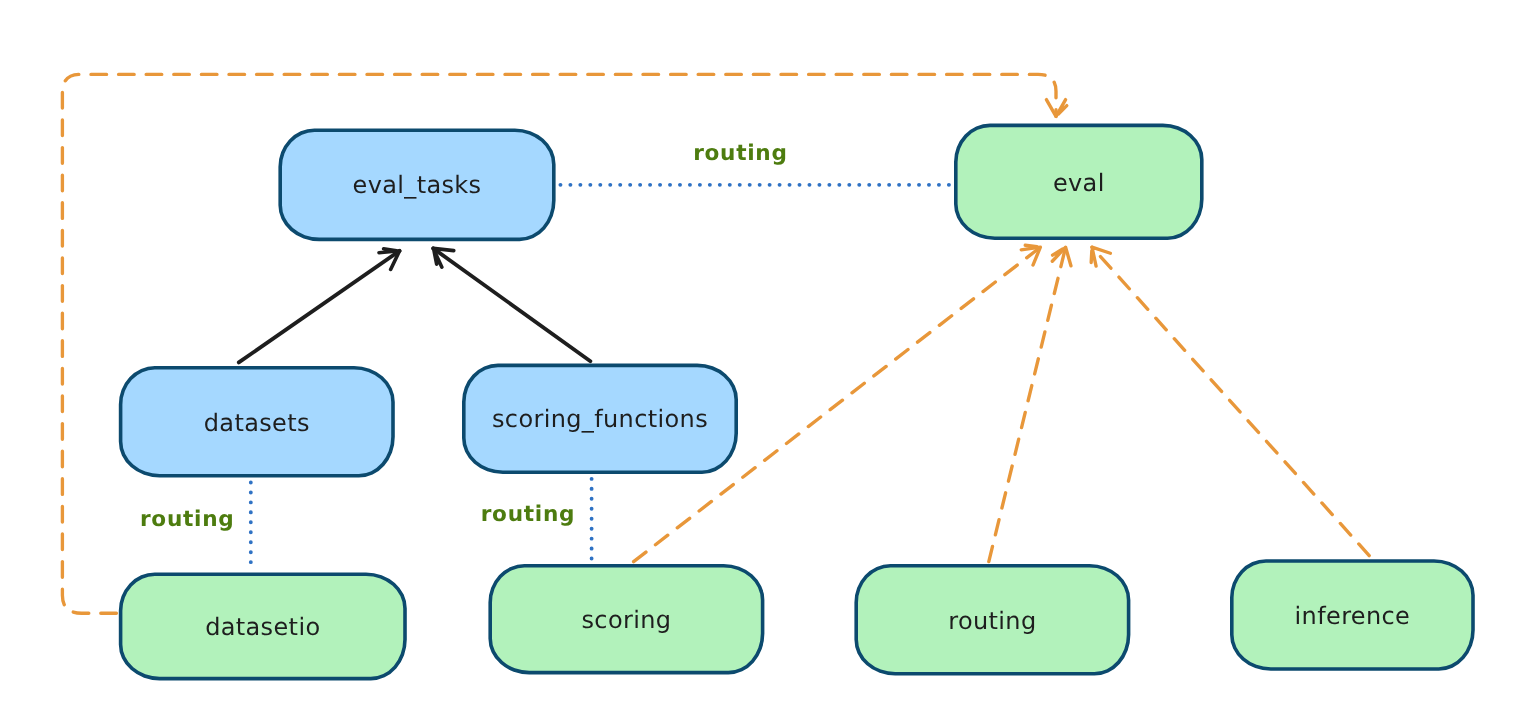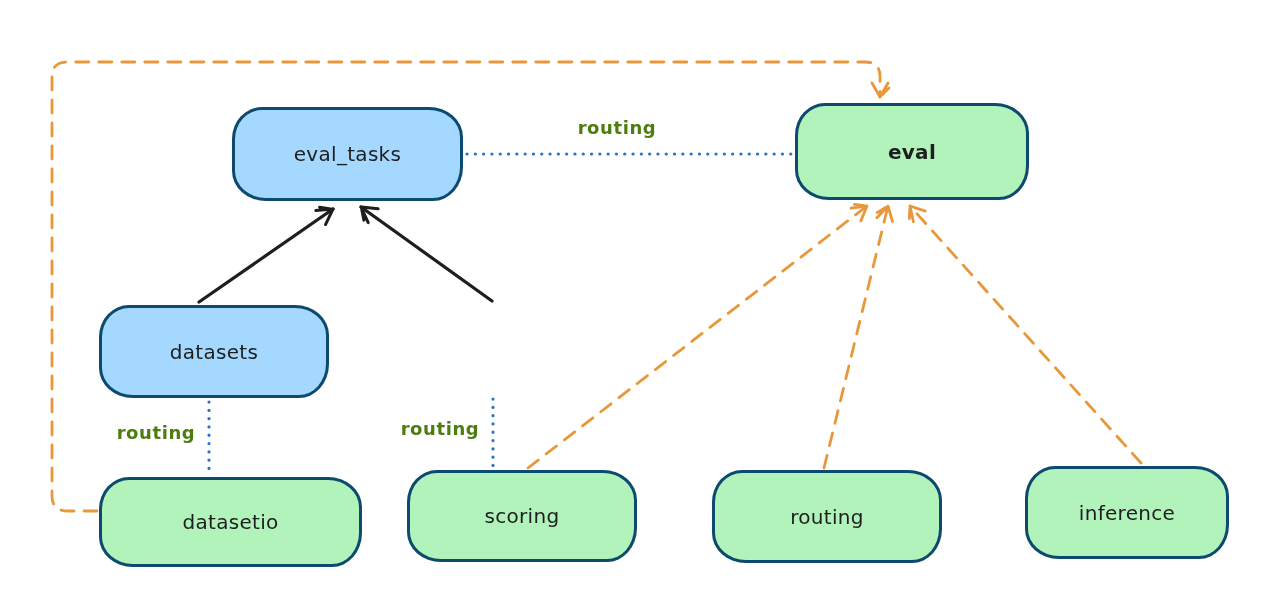--- a/index.html
+++ b/index.html
@@ -17,24 +17,24 @@
     border-radius:30px 34px 30px 34px / 32px 30px 34px 30px;
     box-sizing:border-box;
     font-size:20px;
     color:#1e1e1e;
     letter-spacing:0.3px;
   }
   .node-blue{background:#a5d8ff;}
   .node-green{background:#b2f2bb;}
 
   .n-eval_tasks       {left:232px; top:107px; width:231px; height:94px;}
-  .n-eval             {left:795px; top:103px; width:234px; height:97px;font-weight:bold;}
+  .n-eval             {left:795px; top:103px; width:208px; height:97px;}
   .n-datasets         {left:99px;  top:305px; width:230px; height:93px;text-align:right;}
   .n-scoring_functions{left:385px; top:303px; width:230px; height:92px;}
-  .n-datasetio        {left:99px;  top:477px; width:263px; height:90px;}
+  .n-datasetio        {left:99px;  top:477px; width:240px; height:90px;}
   .n-scoring          {left:407px; top:470px; width:230px; height:92px;}
   .n-agents           {left:712px; top:470px; width:230px; height:93px;}
   .n-inference        {left:1025px;top:466px; width:204px; height:93px;}
 
   .routing-label{
     position:absolute;
     color:#4d7c0f;
     font-size:18px;
     font-weight:600;
     letter-spacing:0.6px;
@@ -81,20 +81,23 @@
 
   <div class="node node-blue n-eval_tasks">
     <span>eval_tasks</span>
   </div>
   <div class="node node-green n-eval">
     <span>eval</span>
   </div>
   <div class="node node-blue n-datasets">
     <span>datasets</span>
   </div>
+  <div class="node node-blue n-scoring_functions">
+    <span>scoring_functions</span>
+  </div>
   <div class="node node-green n-datasetio">
     <span>datasetio</span>
   </div>
   <div class="node node-green n-scoring">
     <span>scoring</span>
   </div>
   <div class="node node-green n-agents">
     <span>routing</span>
   </div>
   <div class="node node-green n-inference">

